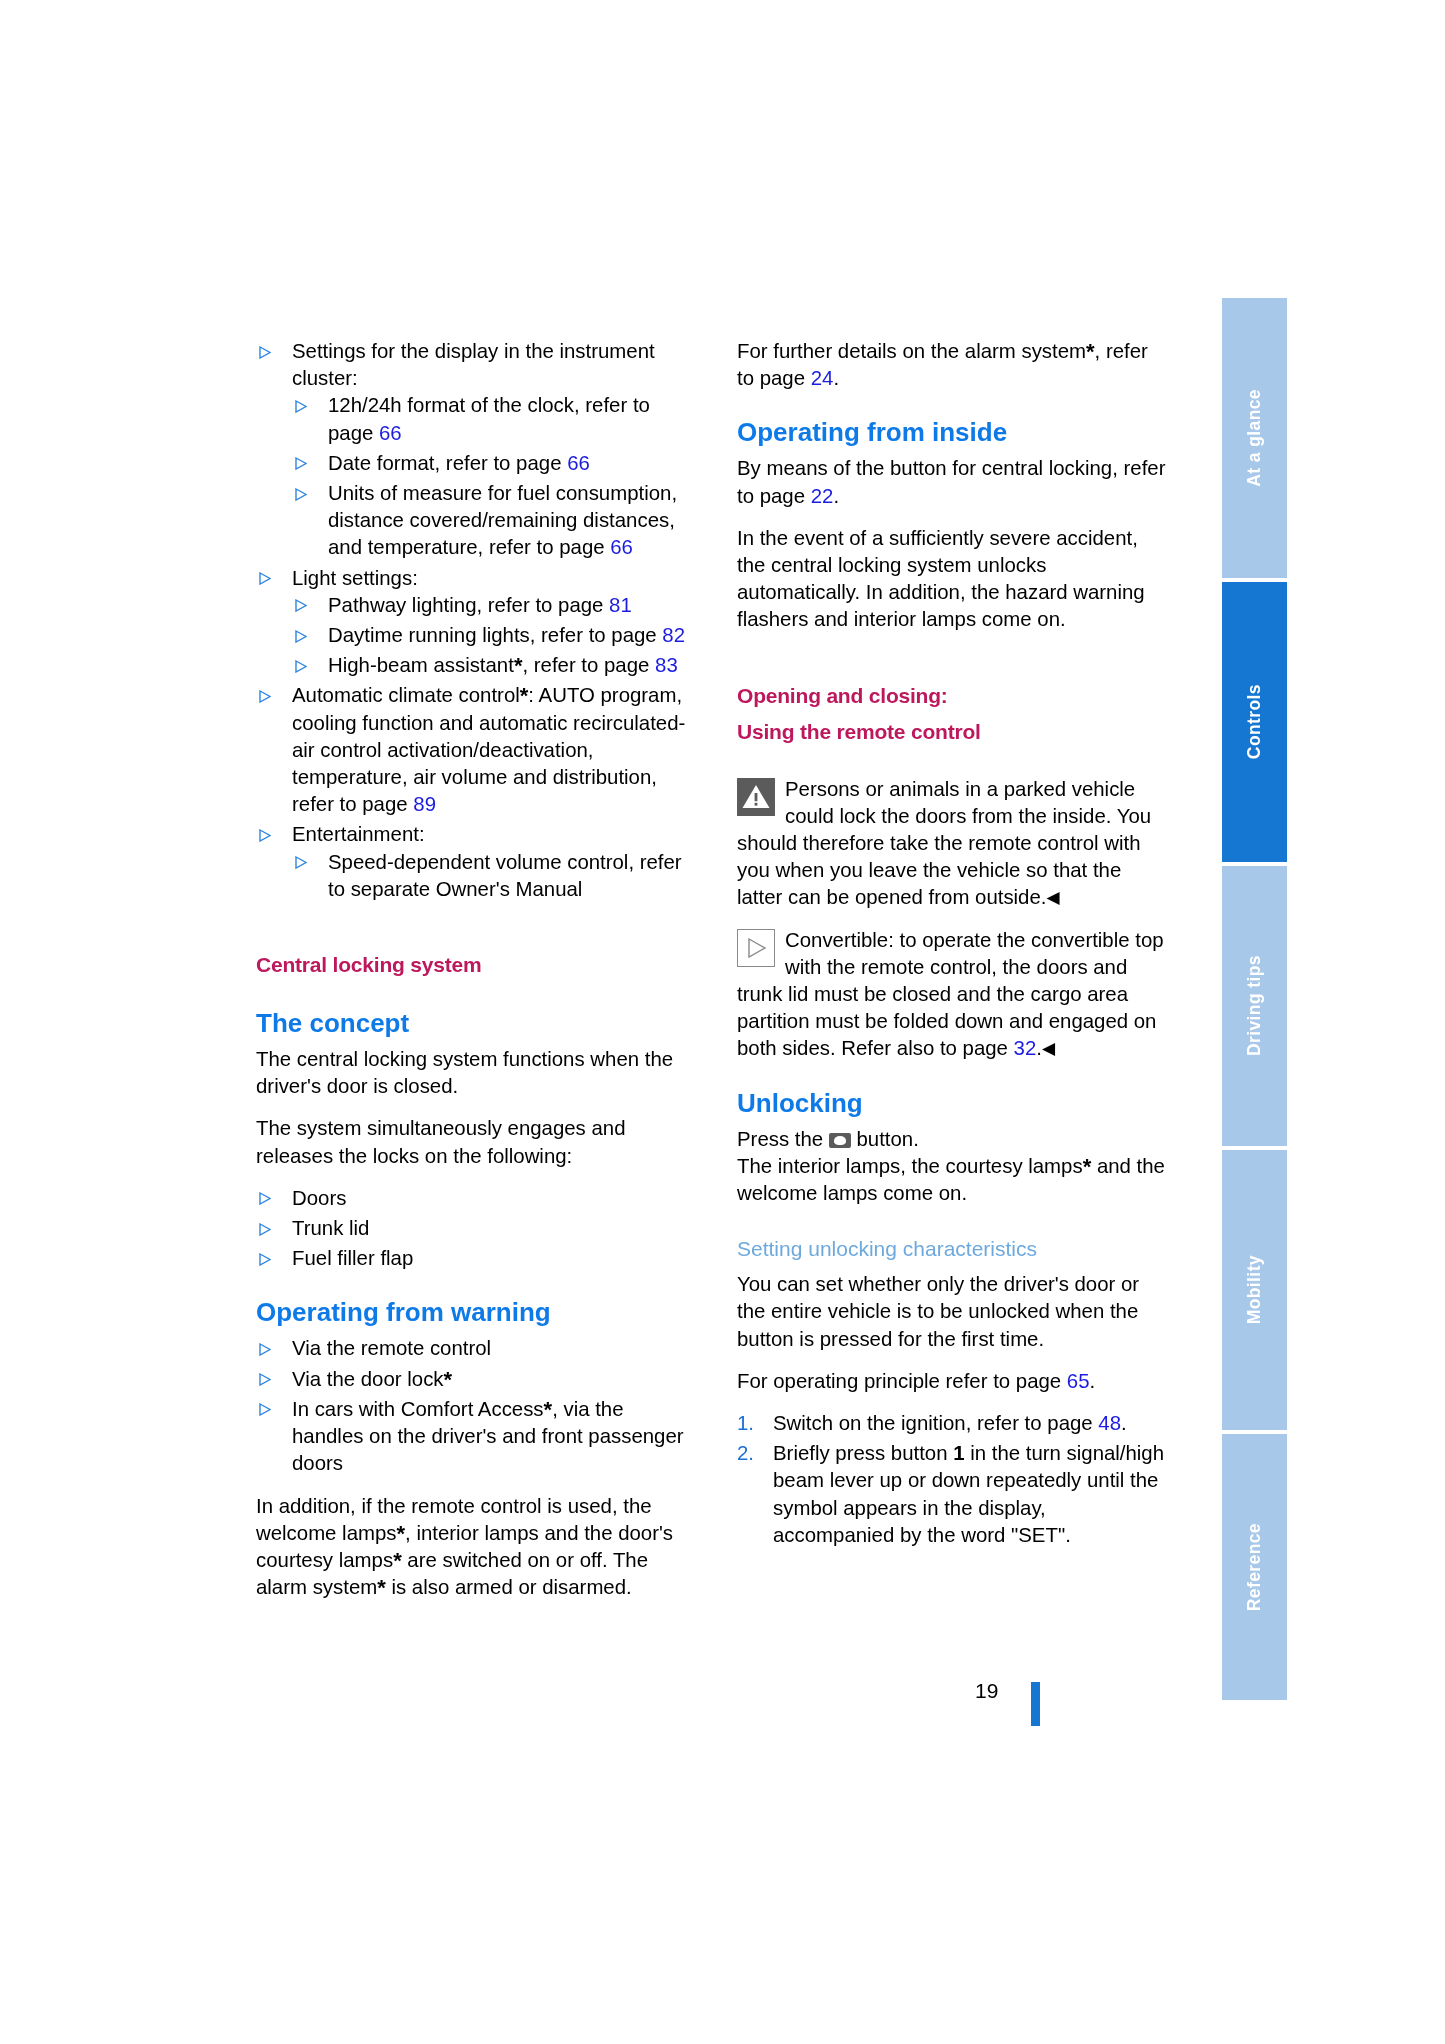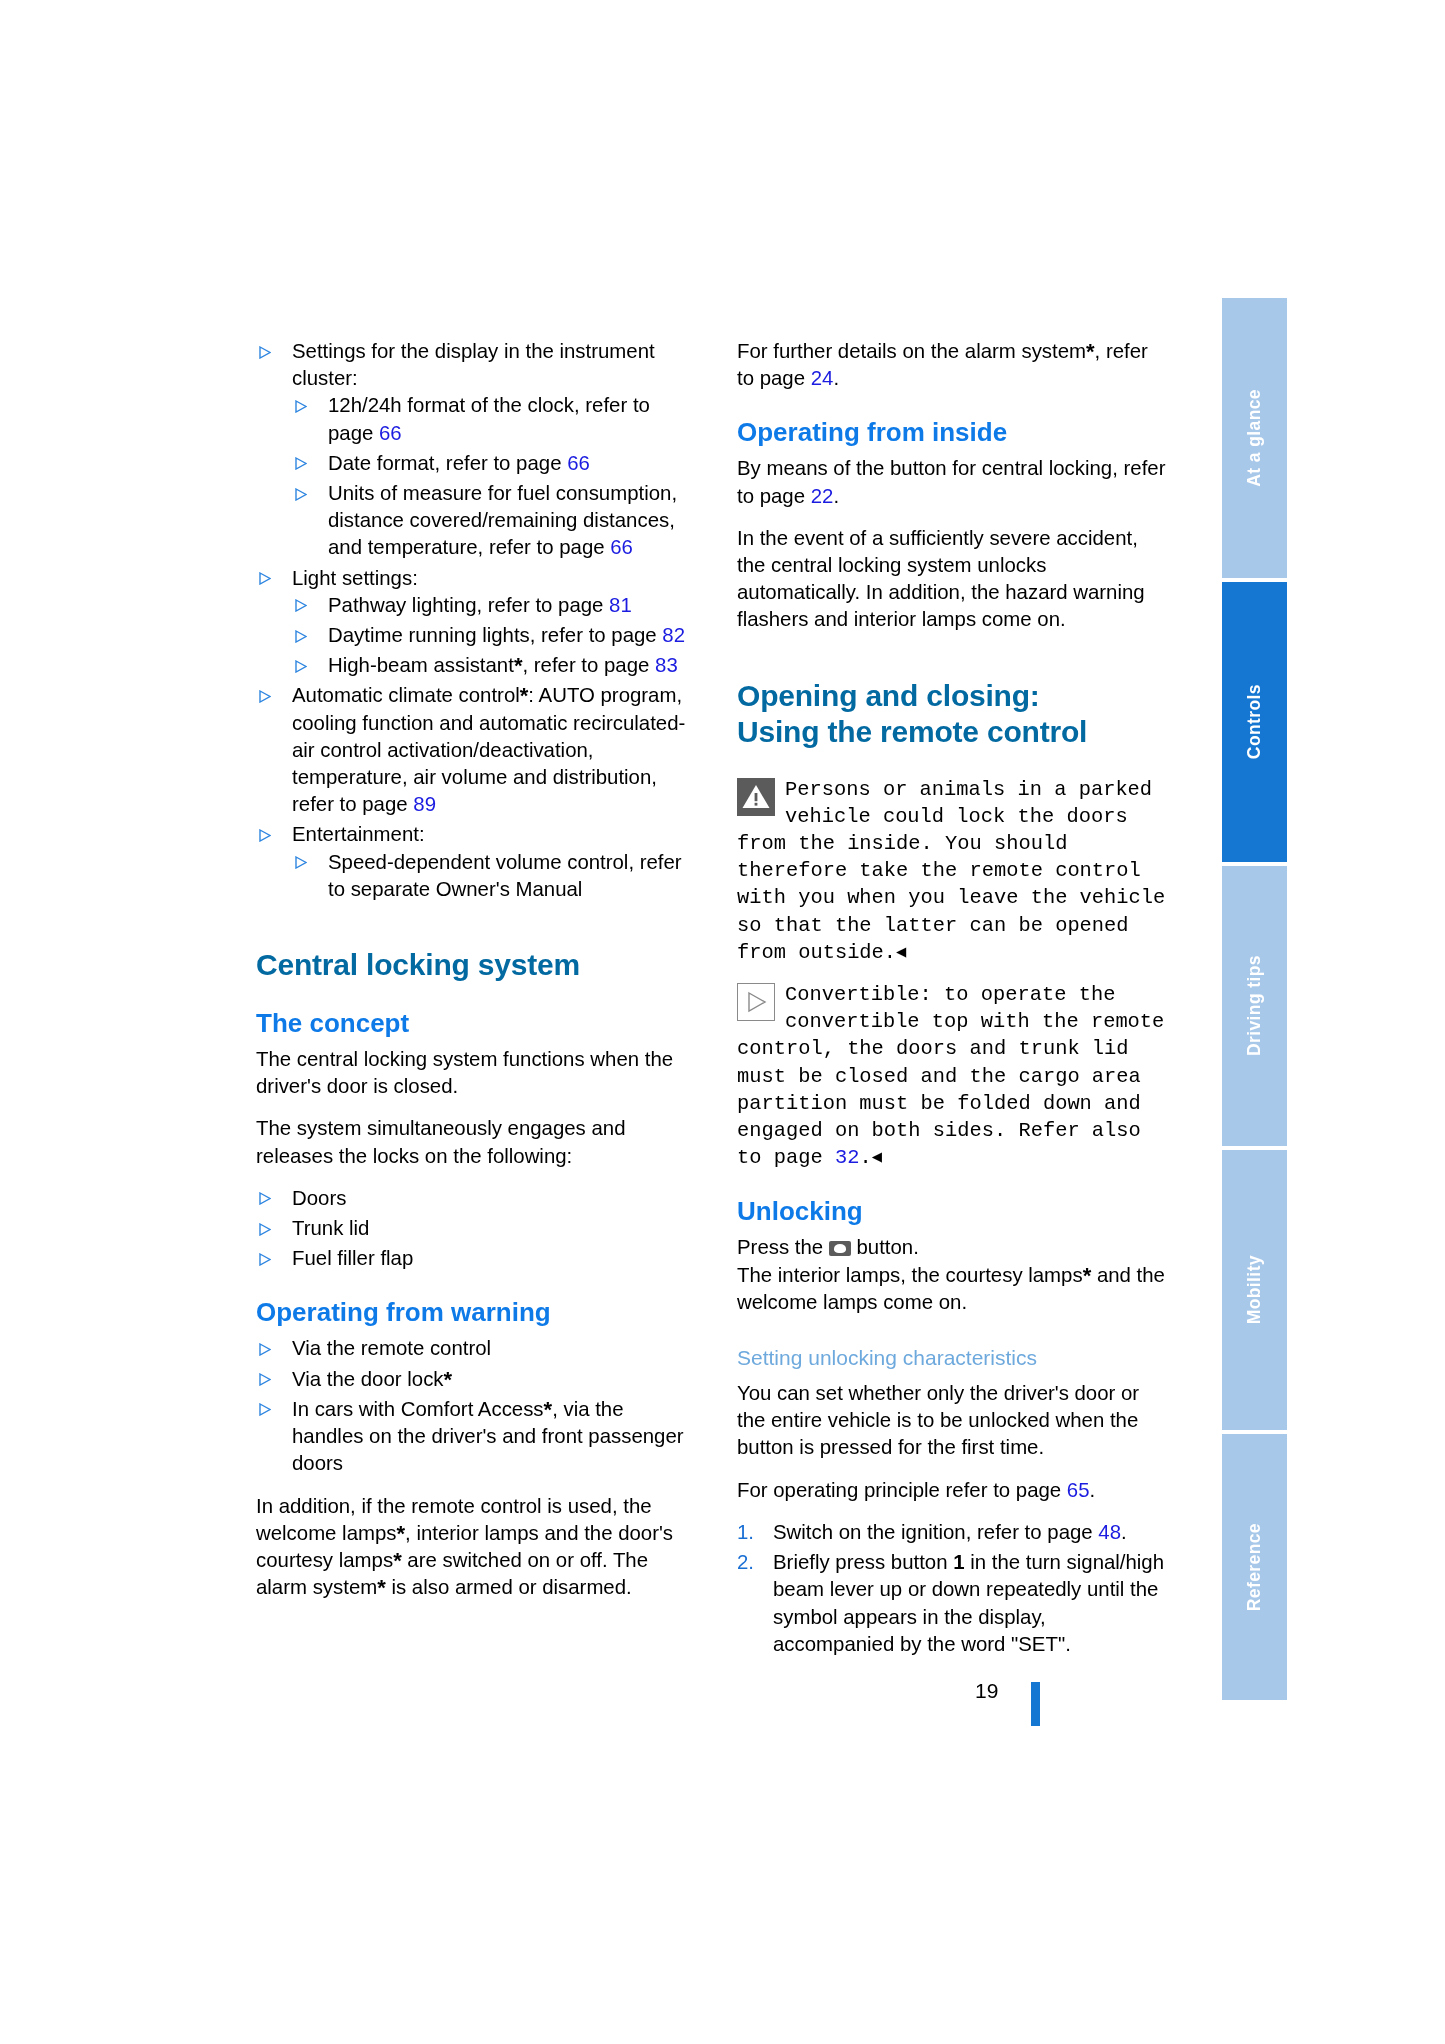--- a/index.html
+++ b/index.html
@@ -27,21 +27,21 @@
 
   
   .col{position:absolute;top:338px;width:432px;font-size:20.4px;line-height:27.2px;}
   .colL{left:256px;}
   .colR{left:737px;}
 
   p{margin:0 0 15px 0;}
   p.tight{margin-bottom:0;}
 
   h1.sec{
-    color:#0369a1;font-size:30px;line-height:36px;font-weight:bold;
+    color:#be185d;font-size:21px;line-height:36px;font-weight:bold;
     margin:44px 0 26px 0;letter-spacing:-.2px;
   }
   h2.sub{
     color:#0d7ae8;font-size:26px;line-height:28px;font-weight:bold;
     margin:26px 0 9px 0;
   }
   h3.subsub{
     color:#6ea9dd;font-size:21px;line-height:27px;font-weight:normal;
     margin:28px 0 9px 0;
   }
@@ -60,21 +60,21 @@
   ol{list-style:none;margin:0;padding:0;counter-reset:step;}
   ol > li{position:relative;padding-left:36px;margin:0 0 3px 0;}
   ol > li .num{position:absolute;left:0;top:0;color:#1a6fd4;}
 
   .pg{color:#1b1ce0;}
   .ast{font-weight:bold;font-size:22px;line-height:0;vertical-align:-1px;}
   .bold{font-weight:bold;}
   .endmark{font-size:17px;vertical-align:1px;}
 
   
-  .notice{position:relative;margin:0 0 15px 0;font-family:Liberation Mono, monospace;}
+  .notice{position:relative;margin:0 0 15px 0;}
   .notice .icon{
     float:left;width:38px;height:38px;margin:2px 10px 0 0;
   }
   .warnbox{
     width:38px;height:38px;background:#5b5b5b;
     display:flex;align-items:center;justify-content:center;
   }
   .convbox{
     width:36px;height:36px;background:#ffffff;border:1.5px solid #8a8a8a;
     display:flex;align-items:center;justify-content:center;

